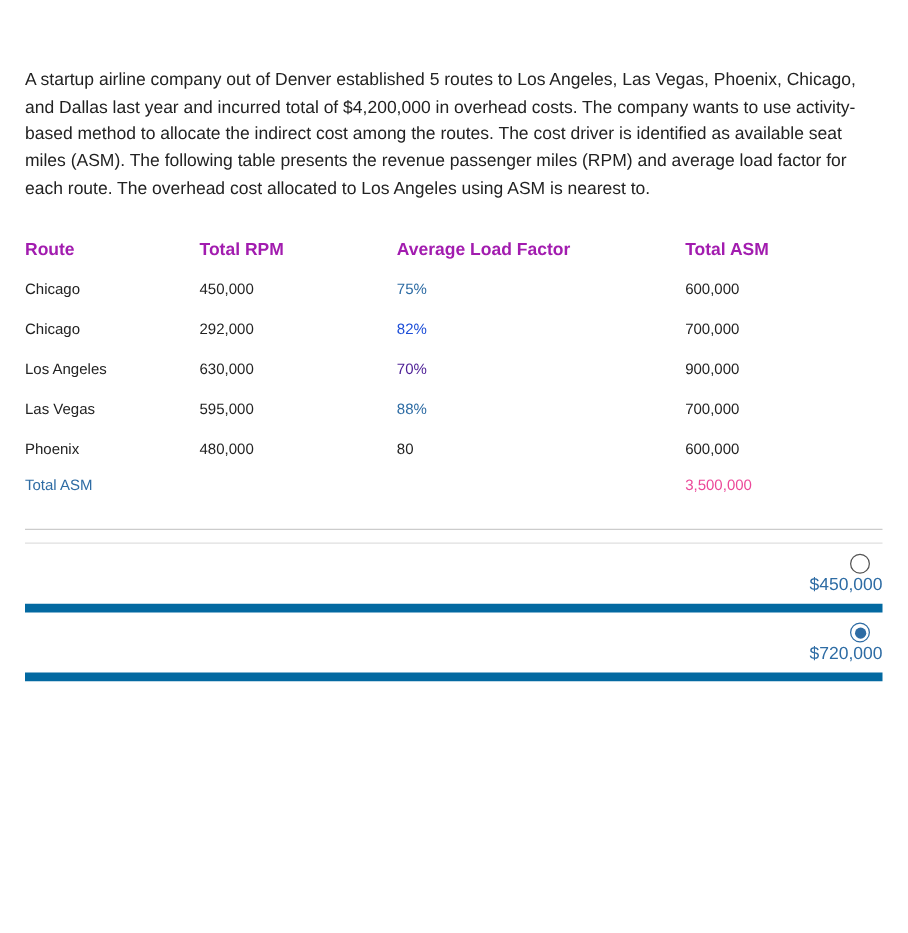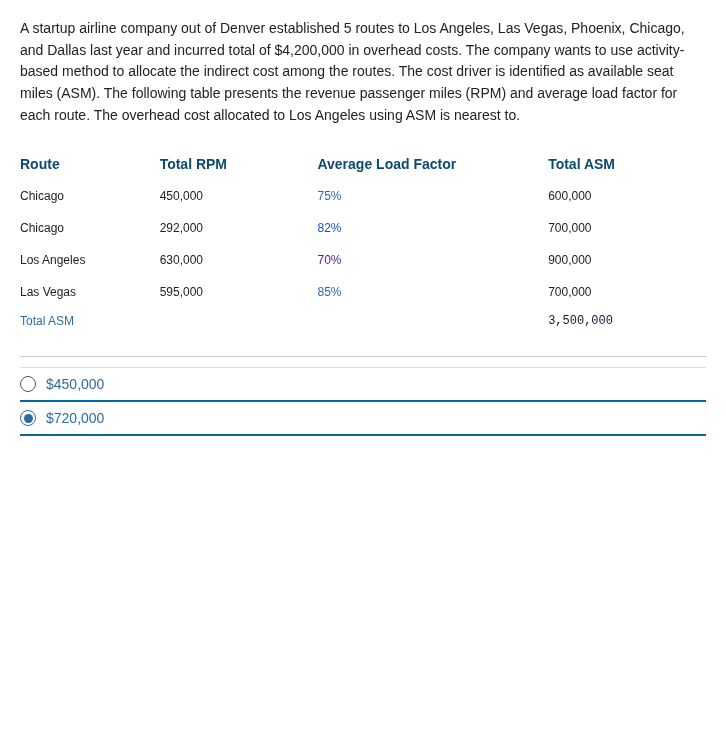--- a/index.html
+++ b/index.html
@@ -10,32 +10,33 @@
       background: #fff;
       padding: 18px 20px;
       width: 726px;
       min-height: 746px;
     }
     .description {
       line-height: 1.55;
       margin-bottom: 22px;
       font-size: 14px;
       color: #222;
+      margin-top: 35px;
     }
     table {
       width: 100%;
       border-collapse: collapse;
       margin-bottom: 18px;
     }
     thead tr th {
       text-align: left;
       font-weight: bold;
       padding: 8px 10px 8px 0;
       font-size: 14px;
-      color: #0c4a6e;
+      color: #a21caf;
     }
     tbody tr td {
       text-align: left;
       padding: 9px 10px 9px 0;
       font-size: 12px;
       color: #222;
       vertical-align: middle;
     }
     .col-route { width: 115px; }
     .col-rpm { width: 130px; }
@@ -44,37 +45,37 @@
     .total-row td {
       font-weight: normal;
       padding-top: 6px;
       padding-bottom: 10px;
     }
     .total-row td:first-child {
       color: #2e6ca4;
       font-weight: normal;
     }
     .total-asm-val {
-      color: #0f172a;
-      font-family: Liberation Mono, monospace;
+      color: #ec4899;
     }
     .divider {
       border: none;
       border-top: 1px solid #ccc;
       margin: 4px 0 10px 0;
     }
     .options-section {
       margin-top: 6px;
     }
     .option-row {
       display: flex;
       align-items: flex-end;
       padding: 8px 0;
-      border-bottom: 2px solid #0369a1;
+      border-bottom: 7px solid #0369a1;
       cursor: pointer;
+      flex-direction: column;
     }
     .option-row:first-child {
       border-top: 1px solid #e0e0e0;
     }
     .radio-outer {
       width: 16px;
       height: 16px;
       border-radius: 50%;
       border: 1.5px solid #555;
       display: inline-flex;
@@ -128,22 +129,28 @@
     </tr>
       <tr>
       <td class="col-route">Los Angeles</td>
       <td class="col-rpm">630,000</td>
       <td class="col-alf" style="color:#4c1d95">70%</td>
       <td class="col-asm">900,000</td>
     </tr>
       <tr>
       <td class="col-route">Las Vegas</td>
       <td class="col-rpm">595,000</td>
-      <td class="col-alf" style="color:#2e6ca4">85%</td>
+      <td class="col-alf" style="color:#2e6ca4">88%</td>
       <td class="col-asm">700,000</td>
+    </tr>
+      <tr>
+      <td class="col-route">Phoenix</td>
+      <td class="col-rpm">480,000</td>
+      <td class="col-alf" style="color:#222">80</td>
+      <td class="col-asm">600,000</td>
     </tr>
       <tr class="total-row">
     <td class="col-route" style="color:#2e6ca4">Total ASM</td>
     <td class="col-rpm"></td>
     <td class="col-alf"></td>
     <td class="col-asm total-asm-val">3,500,000</td>
   </tr>
     </tbody>
 </table>
 

